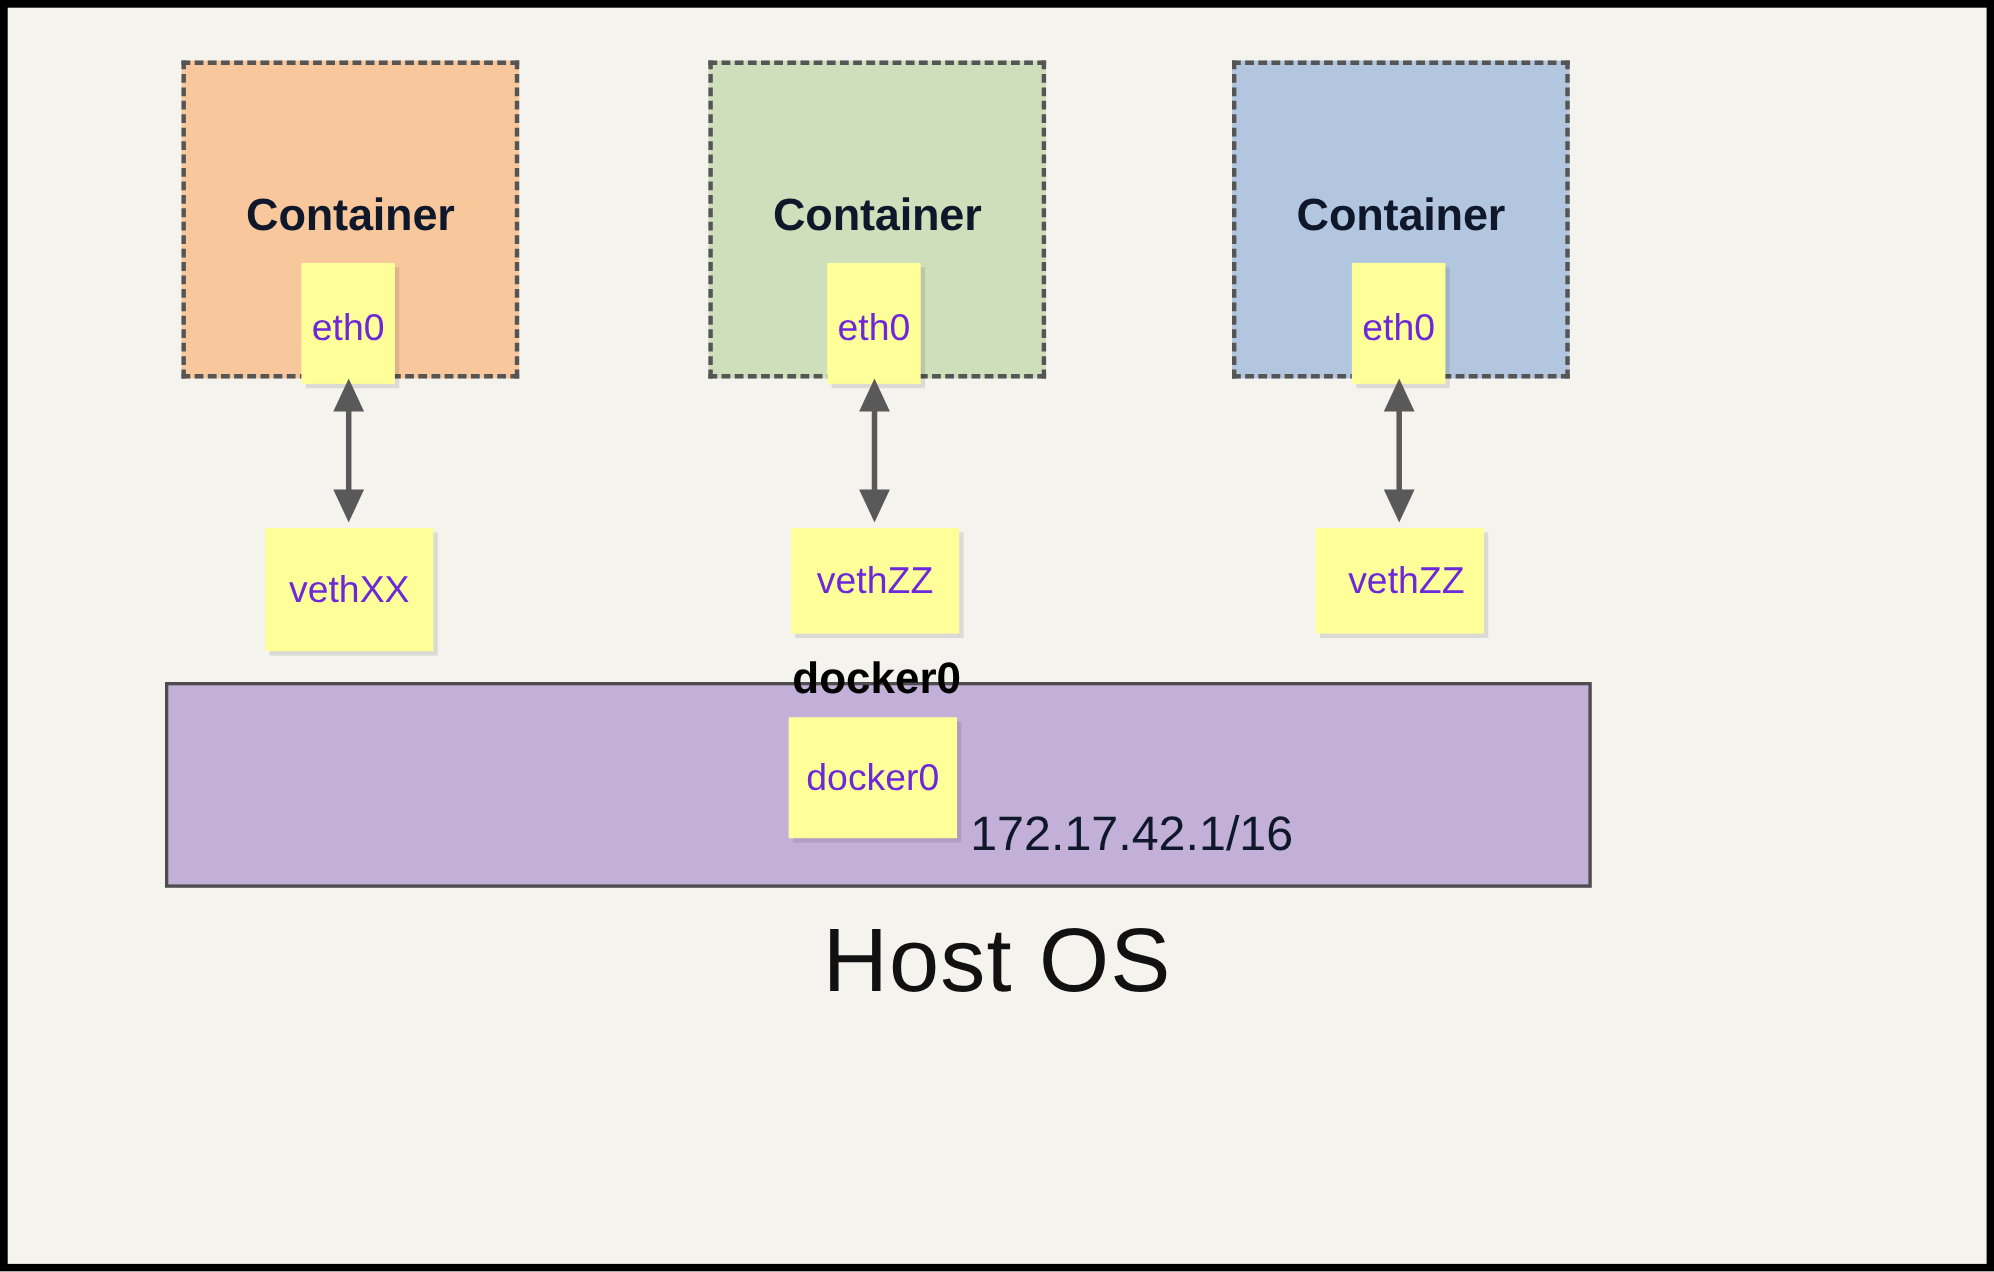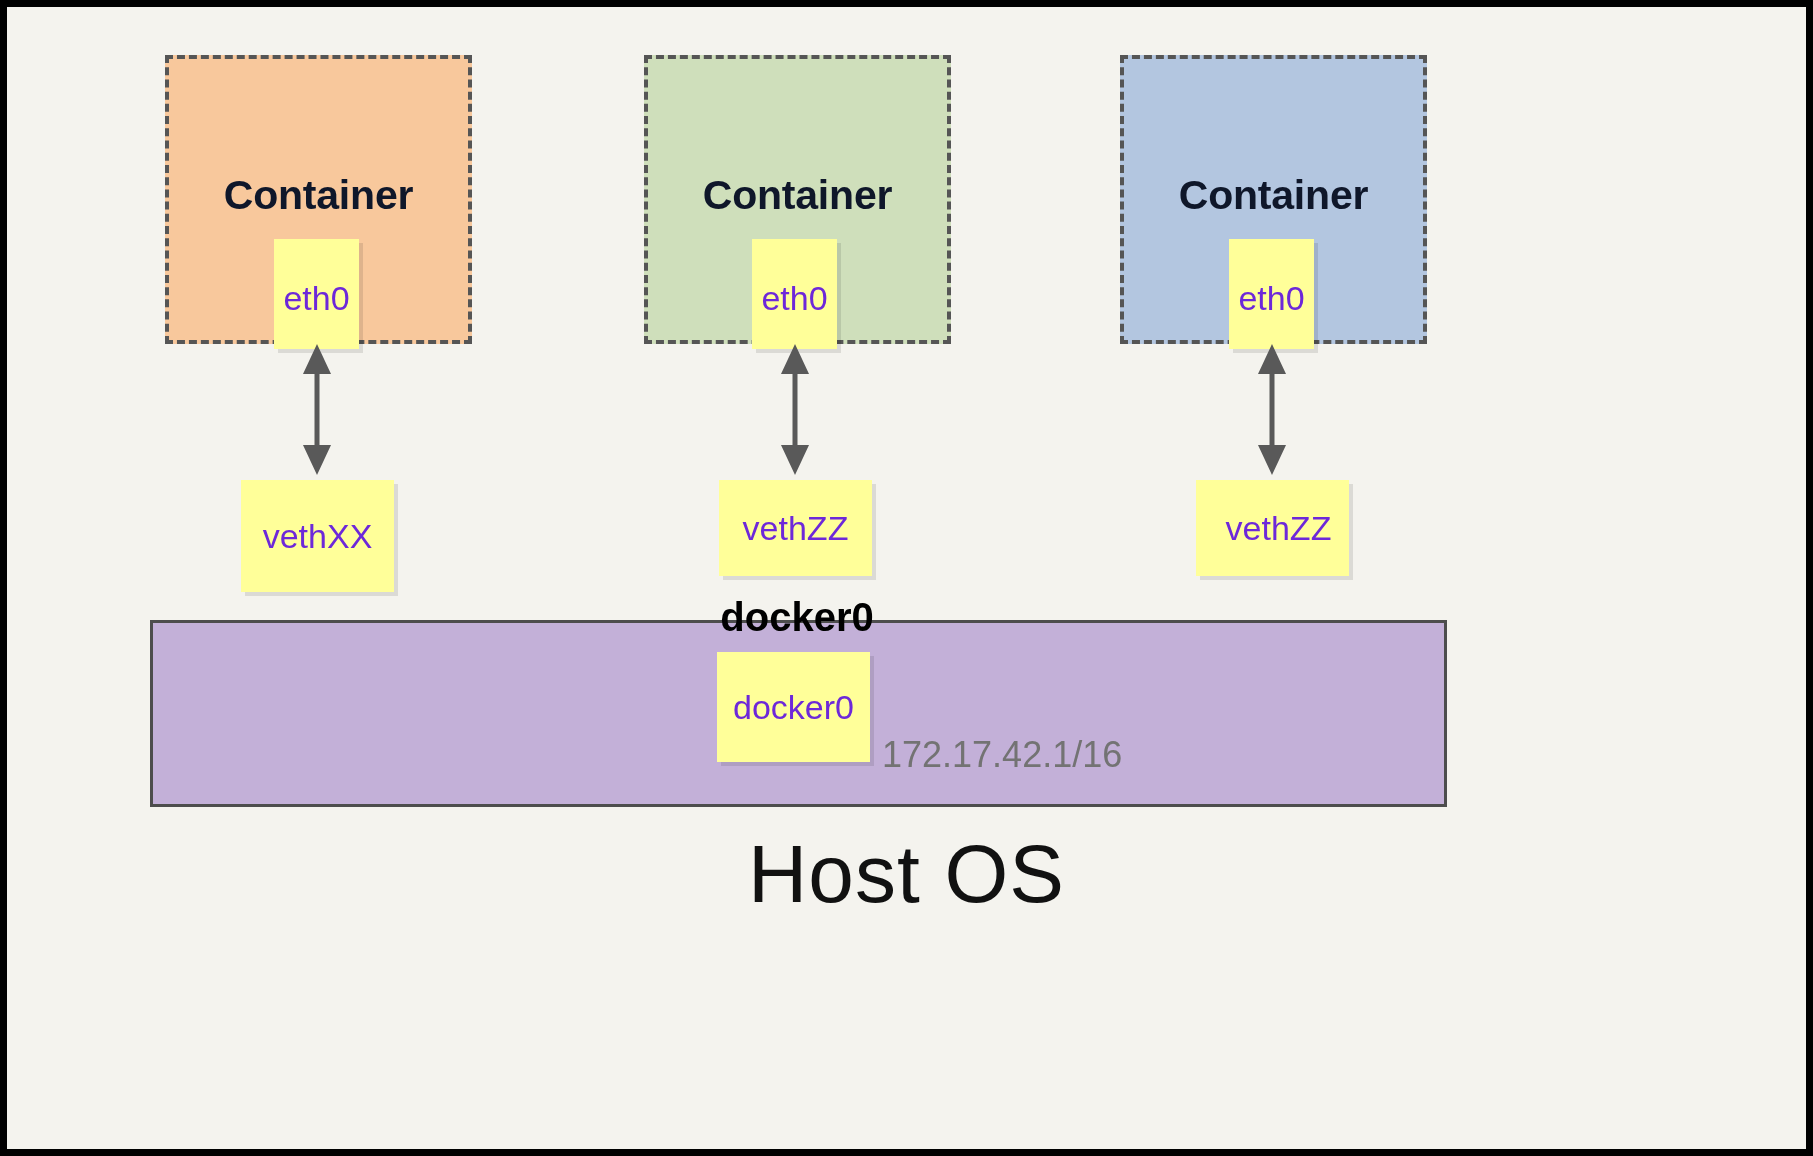--- a/index.html
+++ b/index.html
@@ -74,22 +74,22 @@
     position: absolute;
     text-align: center;
     font-size: 40px;
     font-weight: bold;
     color: #000000;
   }
 
   
   #ip-caption {
     position: absolute;
-    font-size: 36px;
-    color: #737373;
+    font-size: 44px;
+    color: #0f172a;
     white-space: nowrap;
   }
 
   
   #host-os {
     position: absolute;
     left: 0;
     right: 0;
     text-align: center;
     font-size: 82px;

